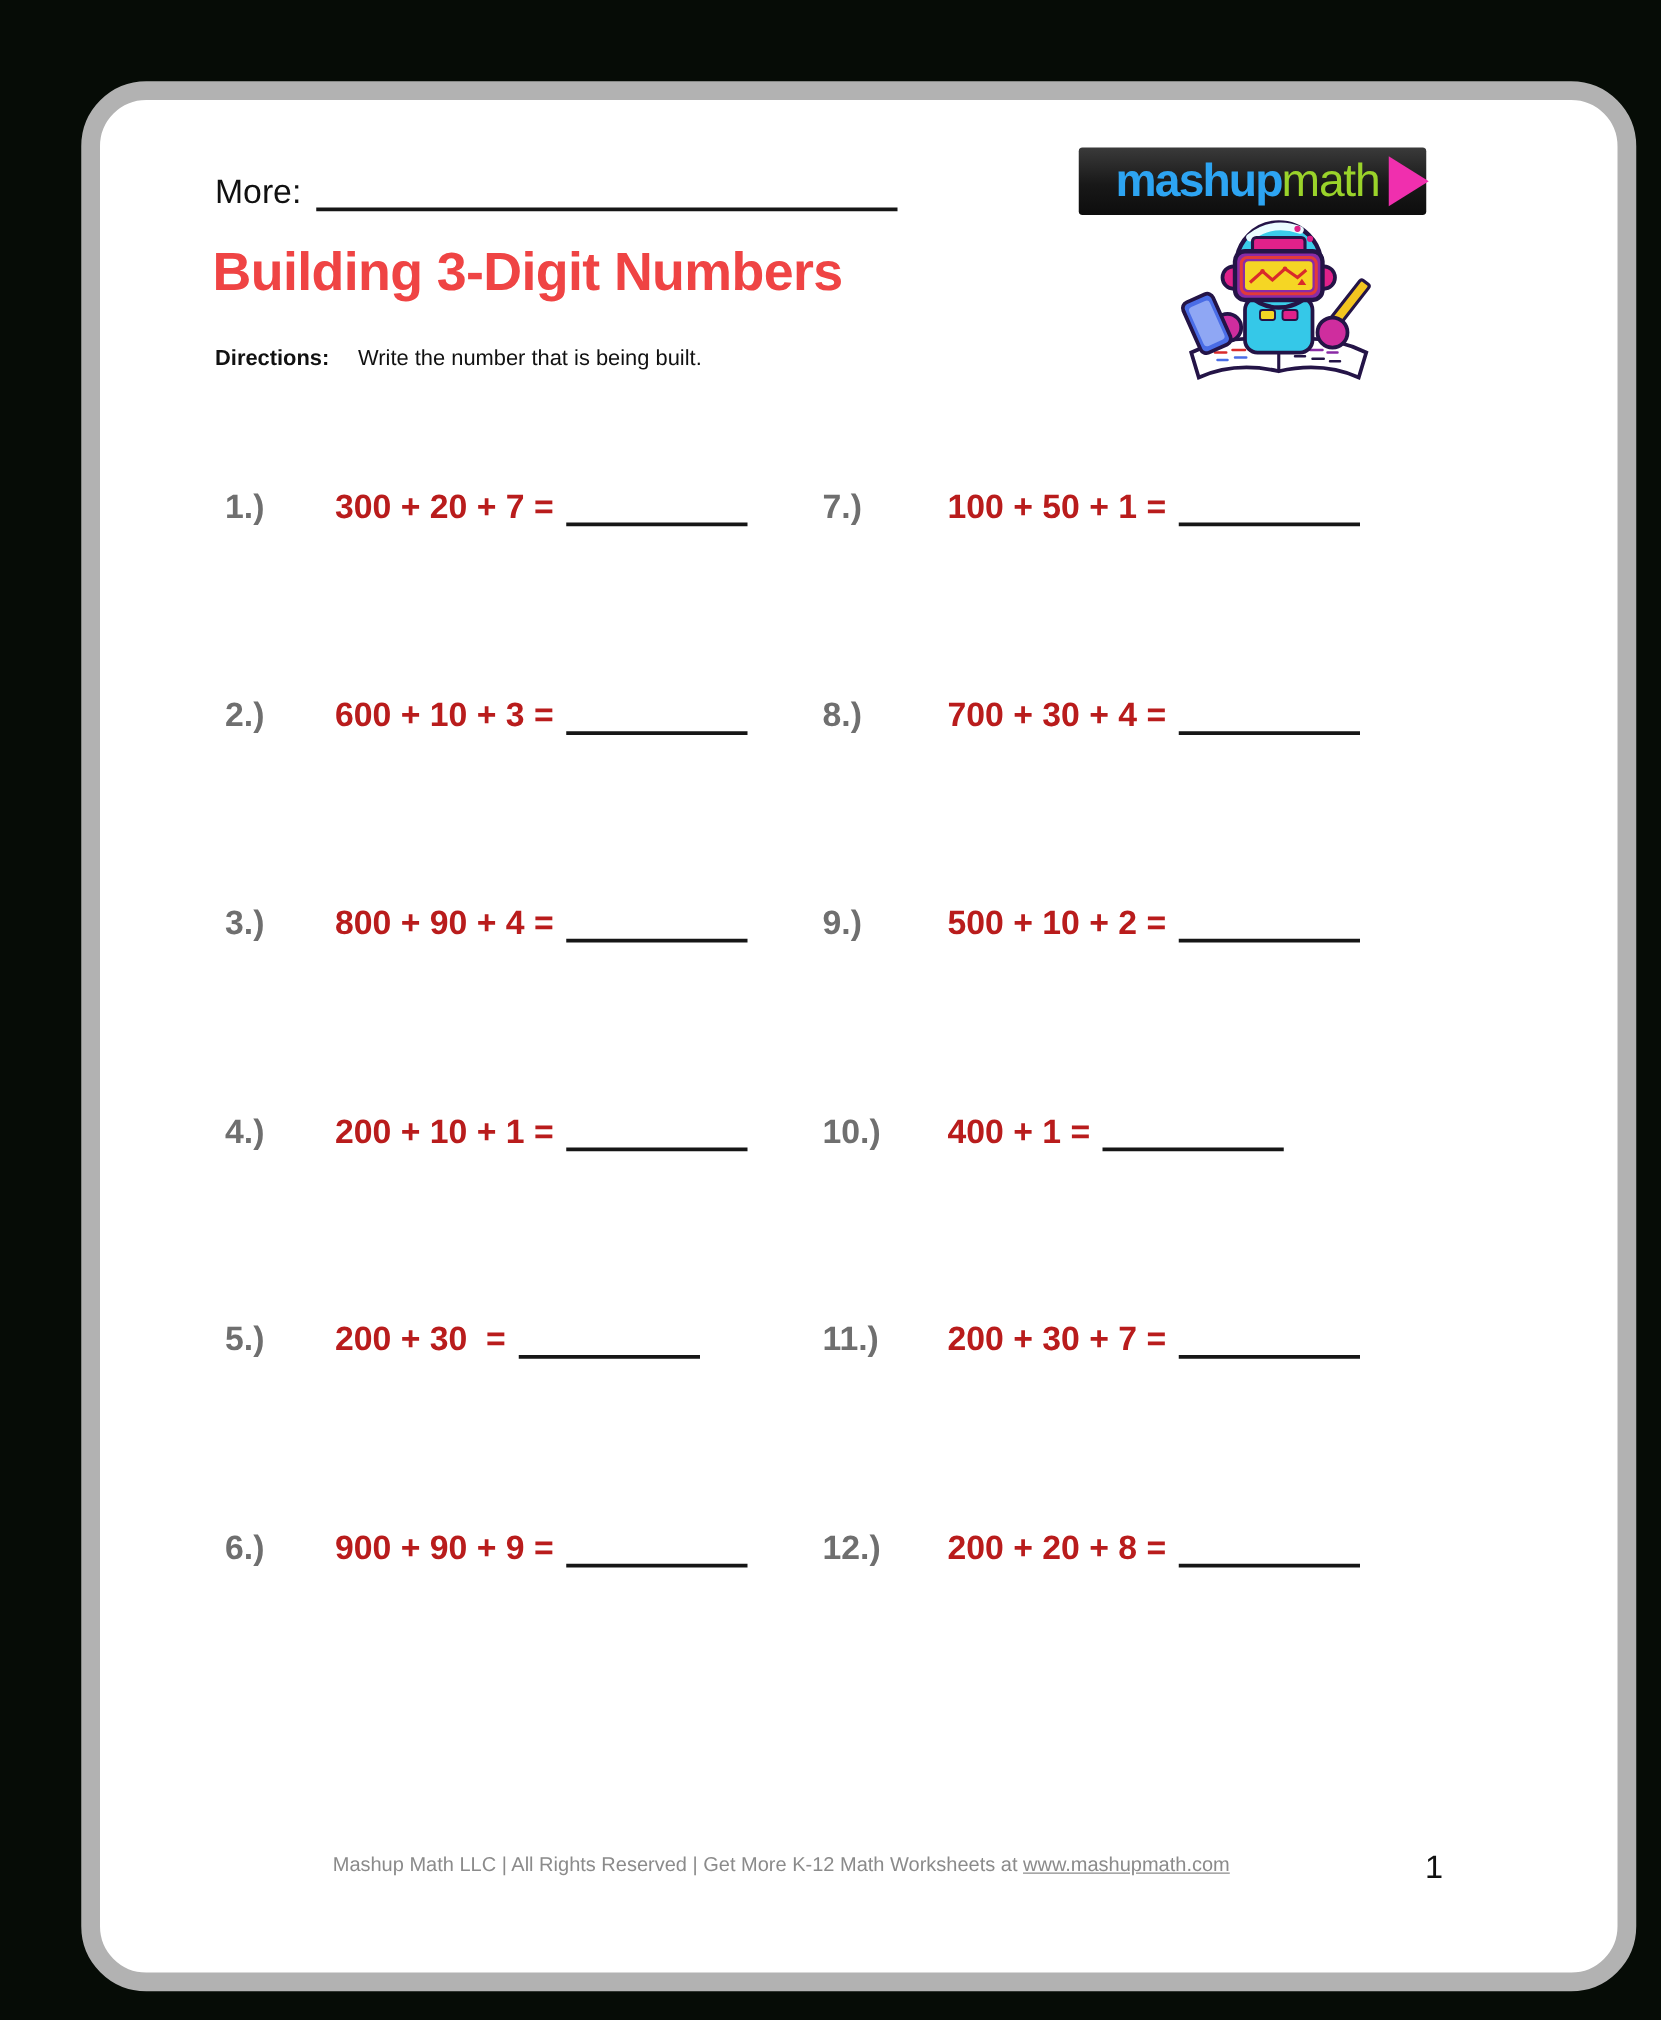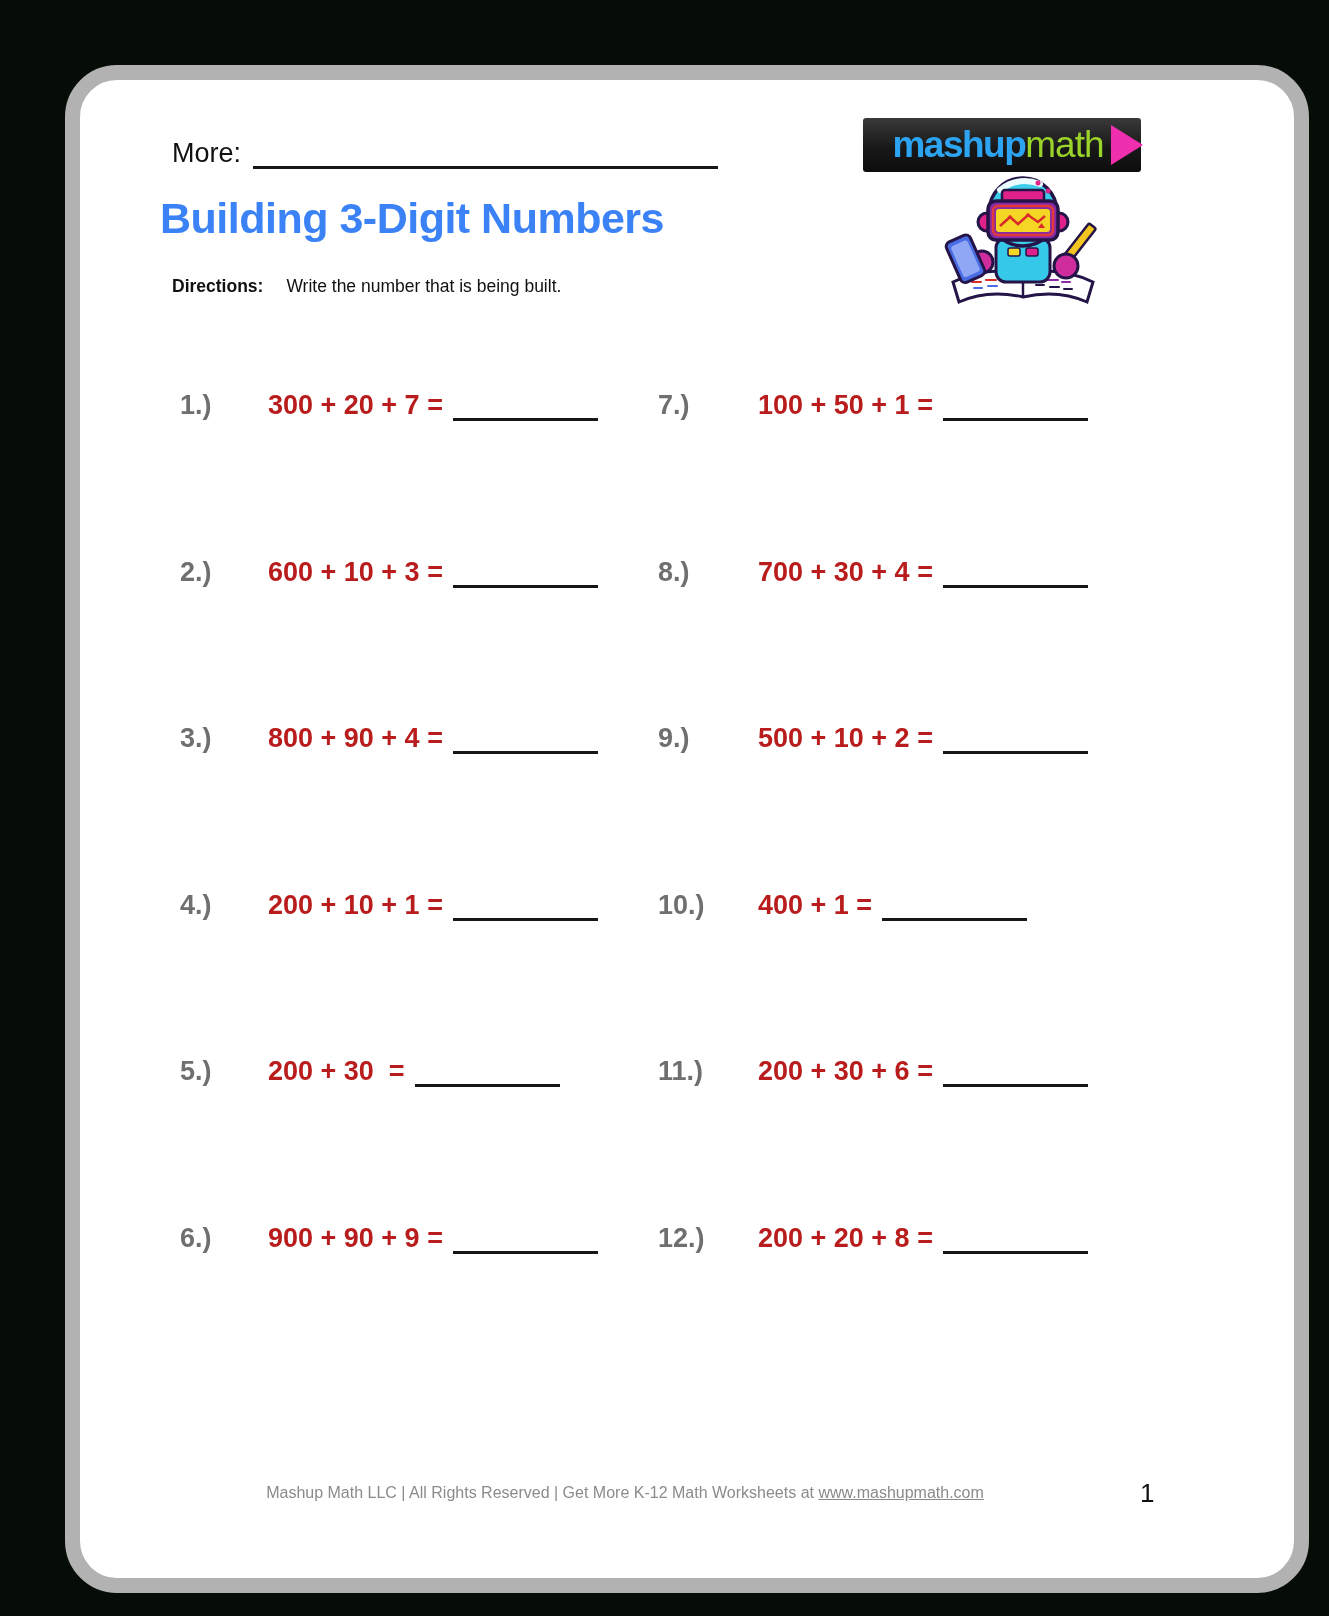--- a/index.html
+++ b/index.html
@@ -47,22 +47,22 @@
   .play {
     width: 0; height: 0; margin-left: 7px;
     border-top: 20px solid transparent;
     border-bottom: 20px solid transparent;
     border-left: 32px solid #f02fae;
   }
 
   .robot { position: absolute; left: 858px; top: 90px; }
 
   .title {
-    position: absolute; left: 80px; top: 114px;
-    font-size: 43px; font-weight: bold; color: #3b82f6; letter-spacing: -0.5px;
+    position: absolute; left: 90px; top: 114px;
+    font-size: 43px; font-weight: bold; color: #ef4444; letter-spacing: -0.5px;
   }
 
   .directions {
     position: absolute; left: 92px; top: 196px;
     font-size: 17.5px; color: #111;
   }
   .directions .dlabel { font-weight: bold; margin-right: 23px; }
 
   
   .problems {
@@ -200,21 +200,21 @@
         <span class="expr">400 + 1 =</span>
         <span class="blank"></span>
       </div>
       <div class="problem">
         <span class="pnum">5.)</span>
         <span class="expr">200 + 30  =</span>
         <span class="blank"></span>
       </div>
       <div class="problem">
         <span class="pnum">11.)</span>
-        <span class="expr">200 + 30 + 6 =</span>
+        <span class="expr">200 + 30 + 7 =</span>
         <span class="blank"></span>
       </div>
       <div class="problem">
         <span class="pnum">6.)</span>
         <span class="expr">900 + 90 + 9 =</span>
         <span class="blank"></span>
       </div>
       <div class="problem">
         <span class="pnum">12.)</span>
         <span class="expr">200 + 20 + 8 =</span>

